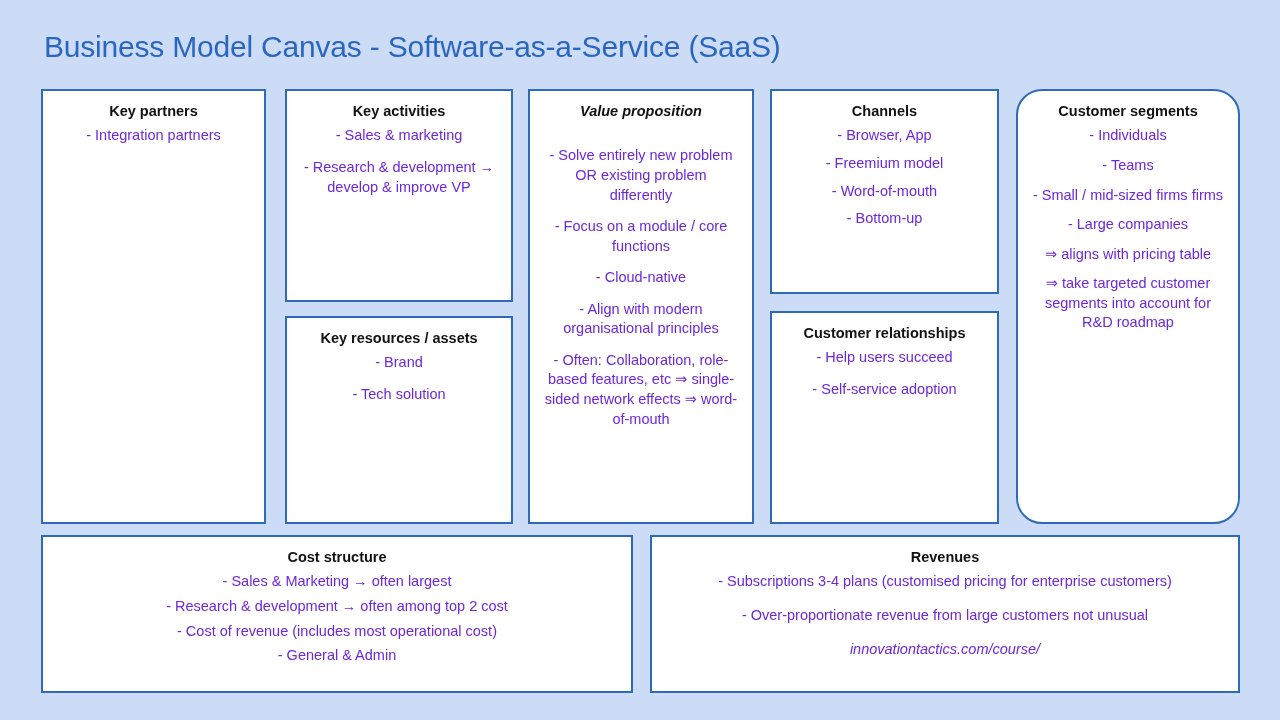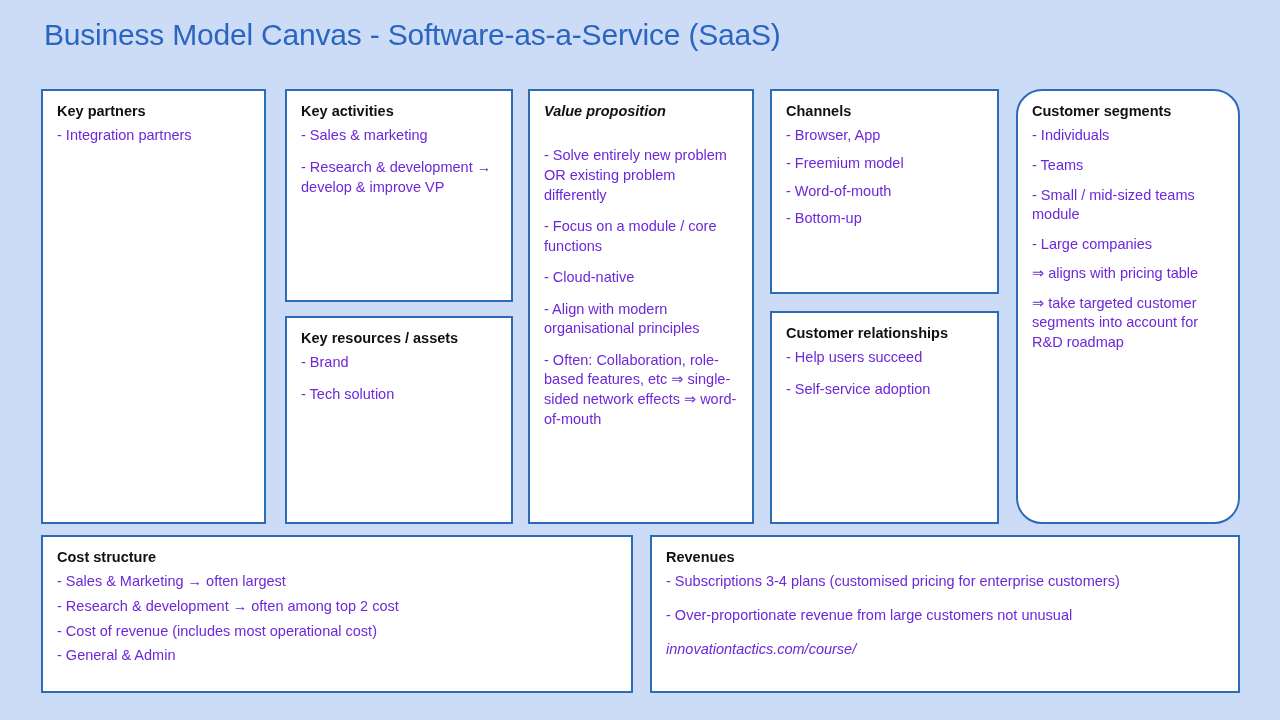--- a/index.html
+++ b/index.html
@@ -16,35 +16,36 @@
 
   .canvas {
     position: relative;
     width: 1280px;
     height: 720px;
   }
 
   .page-title {
     position: absolute;
     left: 44px;
-    top: 18px;
+    top: 30px;
     font-size: 30px;
     font-weight: 400;
     color: #2a66bf;
     letter-spacing: -0.2px;
     white-space: nowrap;
   }
 
   .block {
     position: absolute;
     background: #ffffff;
     border: 2px solid #2e6bb5;
     box-sizing: border-box;
     padding: 12px 14px 14px 14px;
     overflow: hidden;
+    text-align: center;
   }
 
   .block-title {
     font-size: 14.5px;
     font-weight: bold;
     color: #111111;
     margin: 0 0 6px 0;
     line-height: 1.2;
   }
 
@@ -141,21 +142,21 @@
       <li class="line">- Help users succeed</li>
       <li class="line">- Self-service adoption</li>
     </ul>
   </div>
 
   <div class="block" id="block-customer-segments">
     <div class="block-title">Customer segments</div>
     <ul class="lines">
       <li class="line">- Individuals</li>
       <li class="line">- Teams</li>
-      <li class="line">- Small / mid-sized teams module</li>
+      <li class="line">- Small / mid-sized firms firms</li>
       <li class="line">- Large companies</li>
       <li class="line">⇒ aligns with pricing table</li>
       <li class="line">⇒ take targeted customer segments into account for R&amp;D roadmap</li>
     </ul>
   </div>
 
   <div class="block" id="block-cost-structure">
     <div class="block-title">Cost structure</div>
     <ul class="lines">
       <li class="line">- Sales &amp; Marketing → often largest</li>

